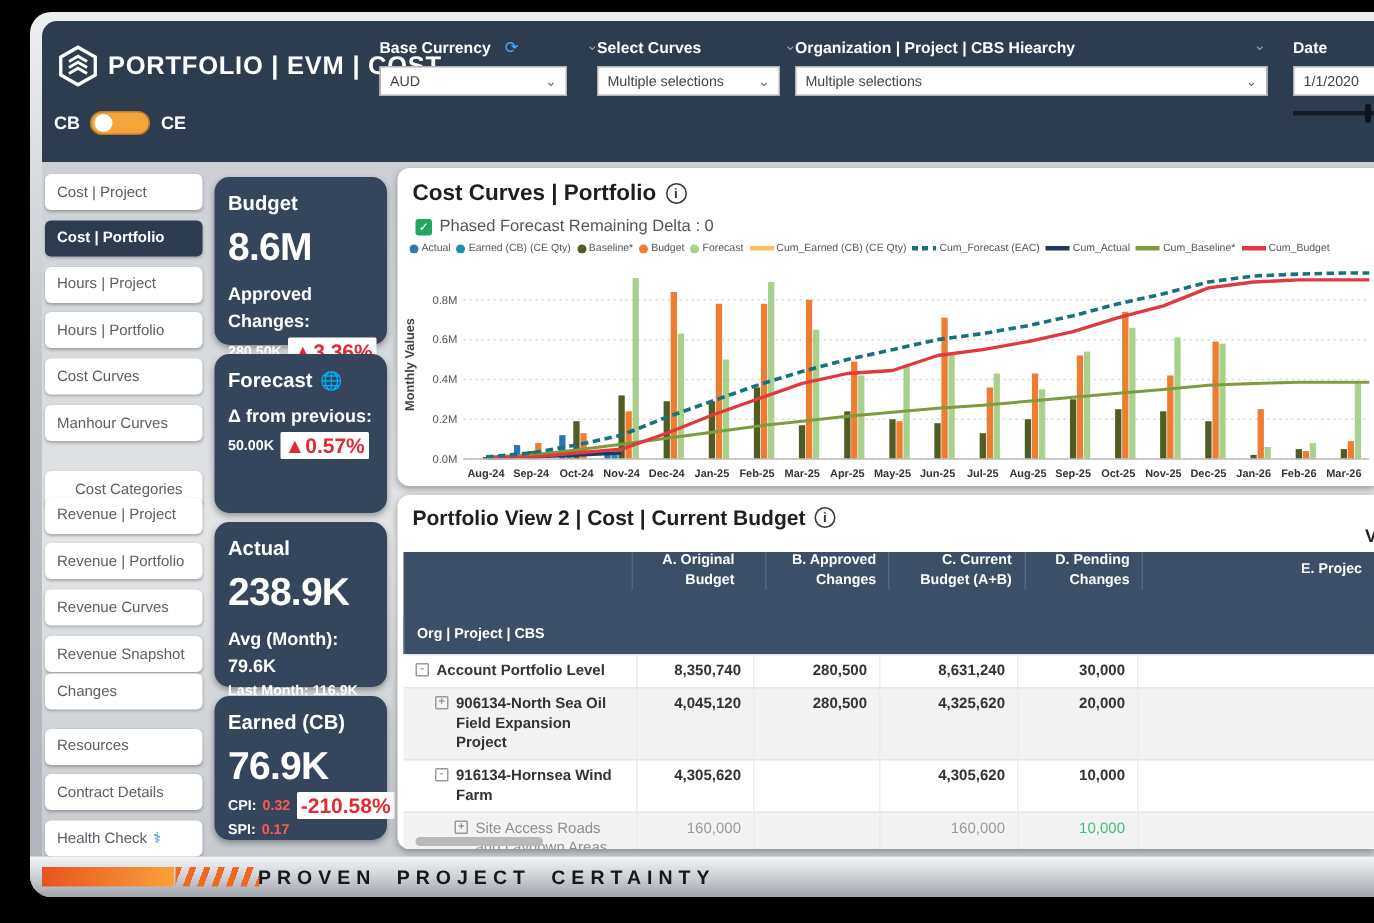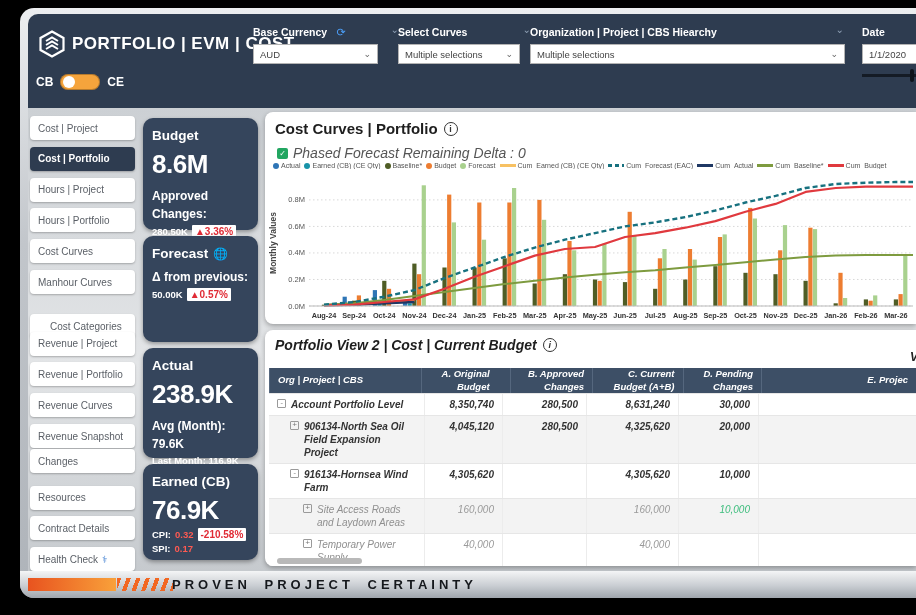--- a/index.html
+++ b/index.html
@@ -44,47 +44,47 @@
   .side-item.active { background:#2e3c50; color:#fff; font-weight:bold; }
   .steth-icon { margin-left:4px; font-size:10px; color:#3f7fd1; }
 
   
   .kpi { position:absolute; left:115px; width:115px; background:#35455c; border-radius:10px;
          box-shadow:0 2px 4px rgba(0,0,0,.35); color:#fff; padding:10px 9px; }
   .kpi .k-title { font-size:13.5px; font-weight:bold; display:flex; align-items:center; gap:5px; }
   .kpi .k-value { font-size:26px; font-weight:bold; margin-top:6px; letter-spacing:-.5px; }
   .kpi .k-sub { font-size:12px; font-weight:bold; margin-top:7px; line-height:1.5; }
   .kpi .k-line { font-size:9.5px; font-weight:bold; margin-top:2px; display:flex; align-items:center; gap:4px; }
-  .badge { background:#fff; color:#e02b35; font-size:10px; font-weight:bold; padding:1px 3px; border-radius:1px; }
+  .badge { background:#fff; color:#e02b35; font-size:14px; font-weight:bold; padding:1px 3px; border-radius:1px; }
   .red { color:#ff5a52; }
   .globe-icon { font-size:12px; color:#8fc3e8; }
 
   
   .panel { position:absolute; left:237px; right:0; background:#fff; border-radius:8px 0 0 8px;
            box-shadow:0 2px 5px rgba(0,0,0,.3); overflow:hidden; }
   .panel-title { font-size:15px; font-weight:bold; color:#1e1e1e; display:flex; align-items:center; gap:6px; }
   .info-icon { display:inline-flex; width:14px; height:14px; border:1.4px solid #333; border-radius:50%;
                align-items:center; justify-content:center; font-size:9px; font-weight:bold; color:#333; }
 
   
   #chart-panel { top:4px; height:212px; }
   #chart-panel .panel-title { position:absolute; left:10px; top:8px; }
   .check-row { position:absolute; left:12px; top:33px; display:flex; align-items:center; gap:5px; }
   .checkbox { width:11px; height:11px; background:#22a661; border-radius:2px; color:#fff; font-size:8px;
               display:flex; align-items:center; justify-content:center; }
-  .check-label { font-size:14px; color:#555;font-style:italic; }
+  .check-label { font-size:11px; color:#555; }
   .legend { position:absolute; left:8px; top:50px; right:0; display:flex; align-items:center; gap:4px; overflow:hidden; }
   .lg-item { display:flex; align-items:center; gap:2px; white-space:nowrap; }
   .lg-dot { width:6px; height:6px; border-radius:50%; }
   .lg-line { width:16px; height:2.5px; }
   .lg-text { font-size:7px; color:#555; }
   #chart-svg { position:absolute; left:2px; top:62px; }
 
   
-  #table-panel { top:222px; height:236px;font-style:italic; }
+  #table-panel { top:222px; height:236px; }
   #table-panel .panel-title { position:absolute; left:10px; top:7px; font-size:14px; }
   .tbl-subtitle { position:absolute; left:10px; top:27px; font-size:8.5px; color:#777; }
   .clipped-v { position:absolute; right:-2px; top:20px; font-size:12px; font-weight:bold; color:#222; }
   .tbl { position:absolute; left:4px; right:0; top:38px; }
   .trow { display:flex; width:100%; }
   .tcell { font-size:10px; padding:4px 8px 4px 8px; border-left:1px solid #ececec; display:flex;
            align-items:flex-start; justify-content:flex-end; text-align:right; line-height:1.3; }
   .tcell:first-child { border-left:none; justify-content:flex-start; text-align:left; }
   .thead { background:#3d4f66; }
   .thead .tcell { color:#fff; font-weight:bold; font-size:9.5px; border-left:1px solid #55677e;
@@ -414,21 +414,21 @@
       </section>
 
       <section class="panel" id="table-panel">
         <div class="panel-title">
           <span>Portfolio View 2 | Cost | Current Budget</span>
           <span class="info-icon">i</span>
         </div>
         <div class="clipped-v">V</div>
         <div class="tbl" id="tbl">
             <div class="trow thead">
-              <div class="tcell" style="width: 155px; justify-content: flex-start; text-align: left;">Org | Project | CBS</div>
+              <div class="tcell" style="width: 155px; justify-content: flex-start; text-align: left; margin-top: 43px;">Org | Project | CBS</div>
               <div class="tcell" style="width: 78px;">A. Original Budget</div>
               <div class="tcell" style="width: 84px; margin-left: 12px;">B. Approved Changes</div>
               <div class="tcell" style="width: 92px;">C. Current Budget (A+B)</div>
               <div class="tcell" style="width: 80px;">D. Pending Changes</div>
               <div class="tcell" style="width: 158px; text-align: right;">E. Projec</div>
             </div>
             <div class="trow tbody-row">
               <div class="tcell" style="width: 155px; padding-left: 8px;">
                 <span class="expander">-</span>
                 <span style="color: rgb(51, 51, 51); font-weight: bold;">Account Portfolio Level</span>

